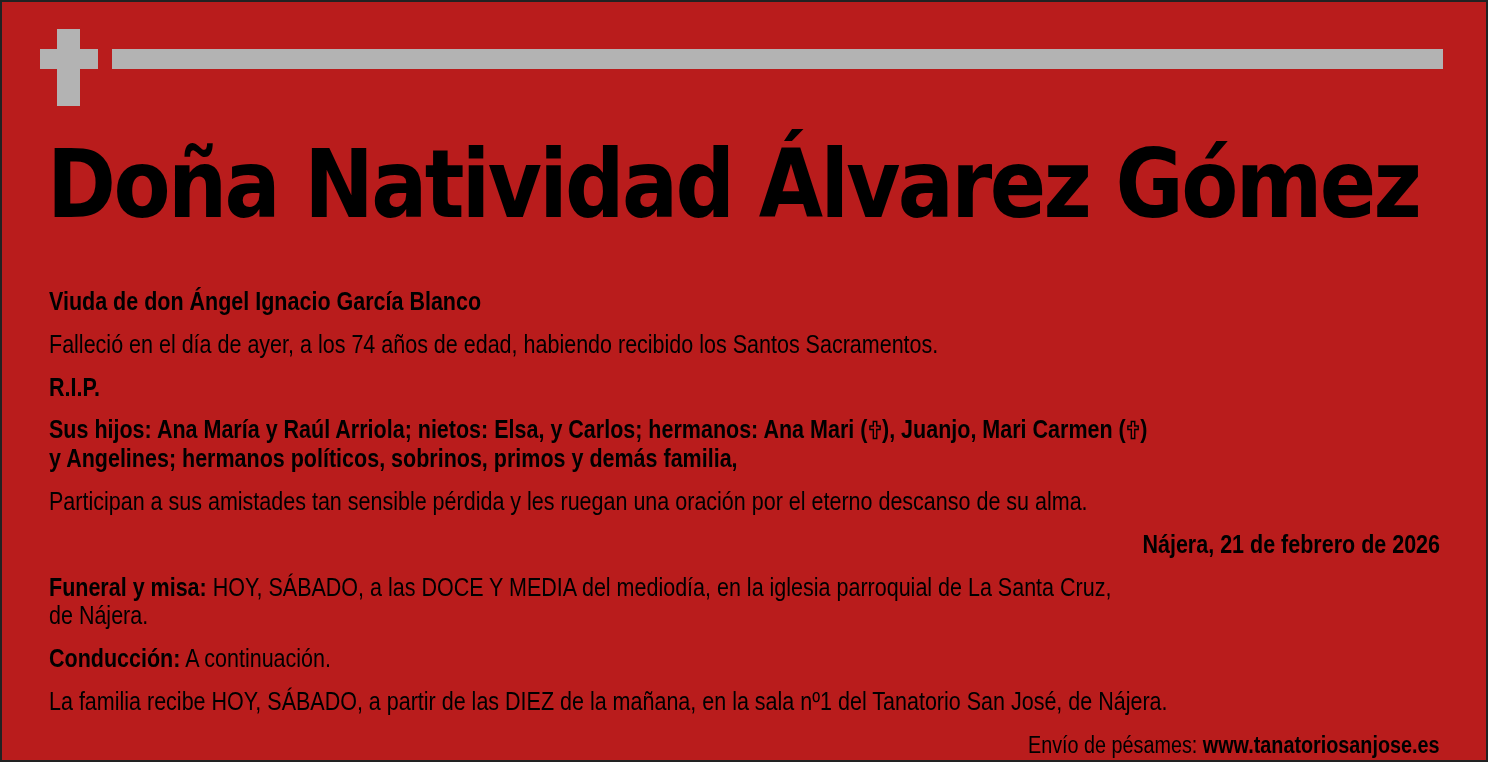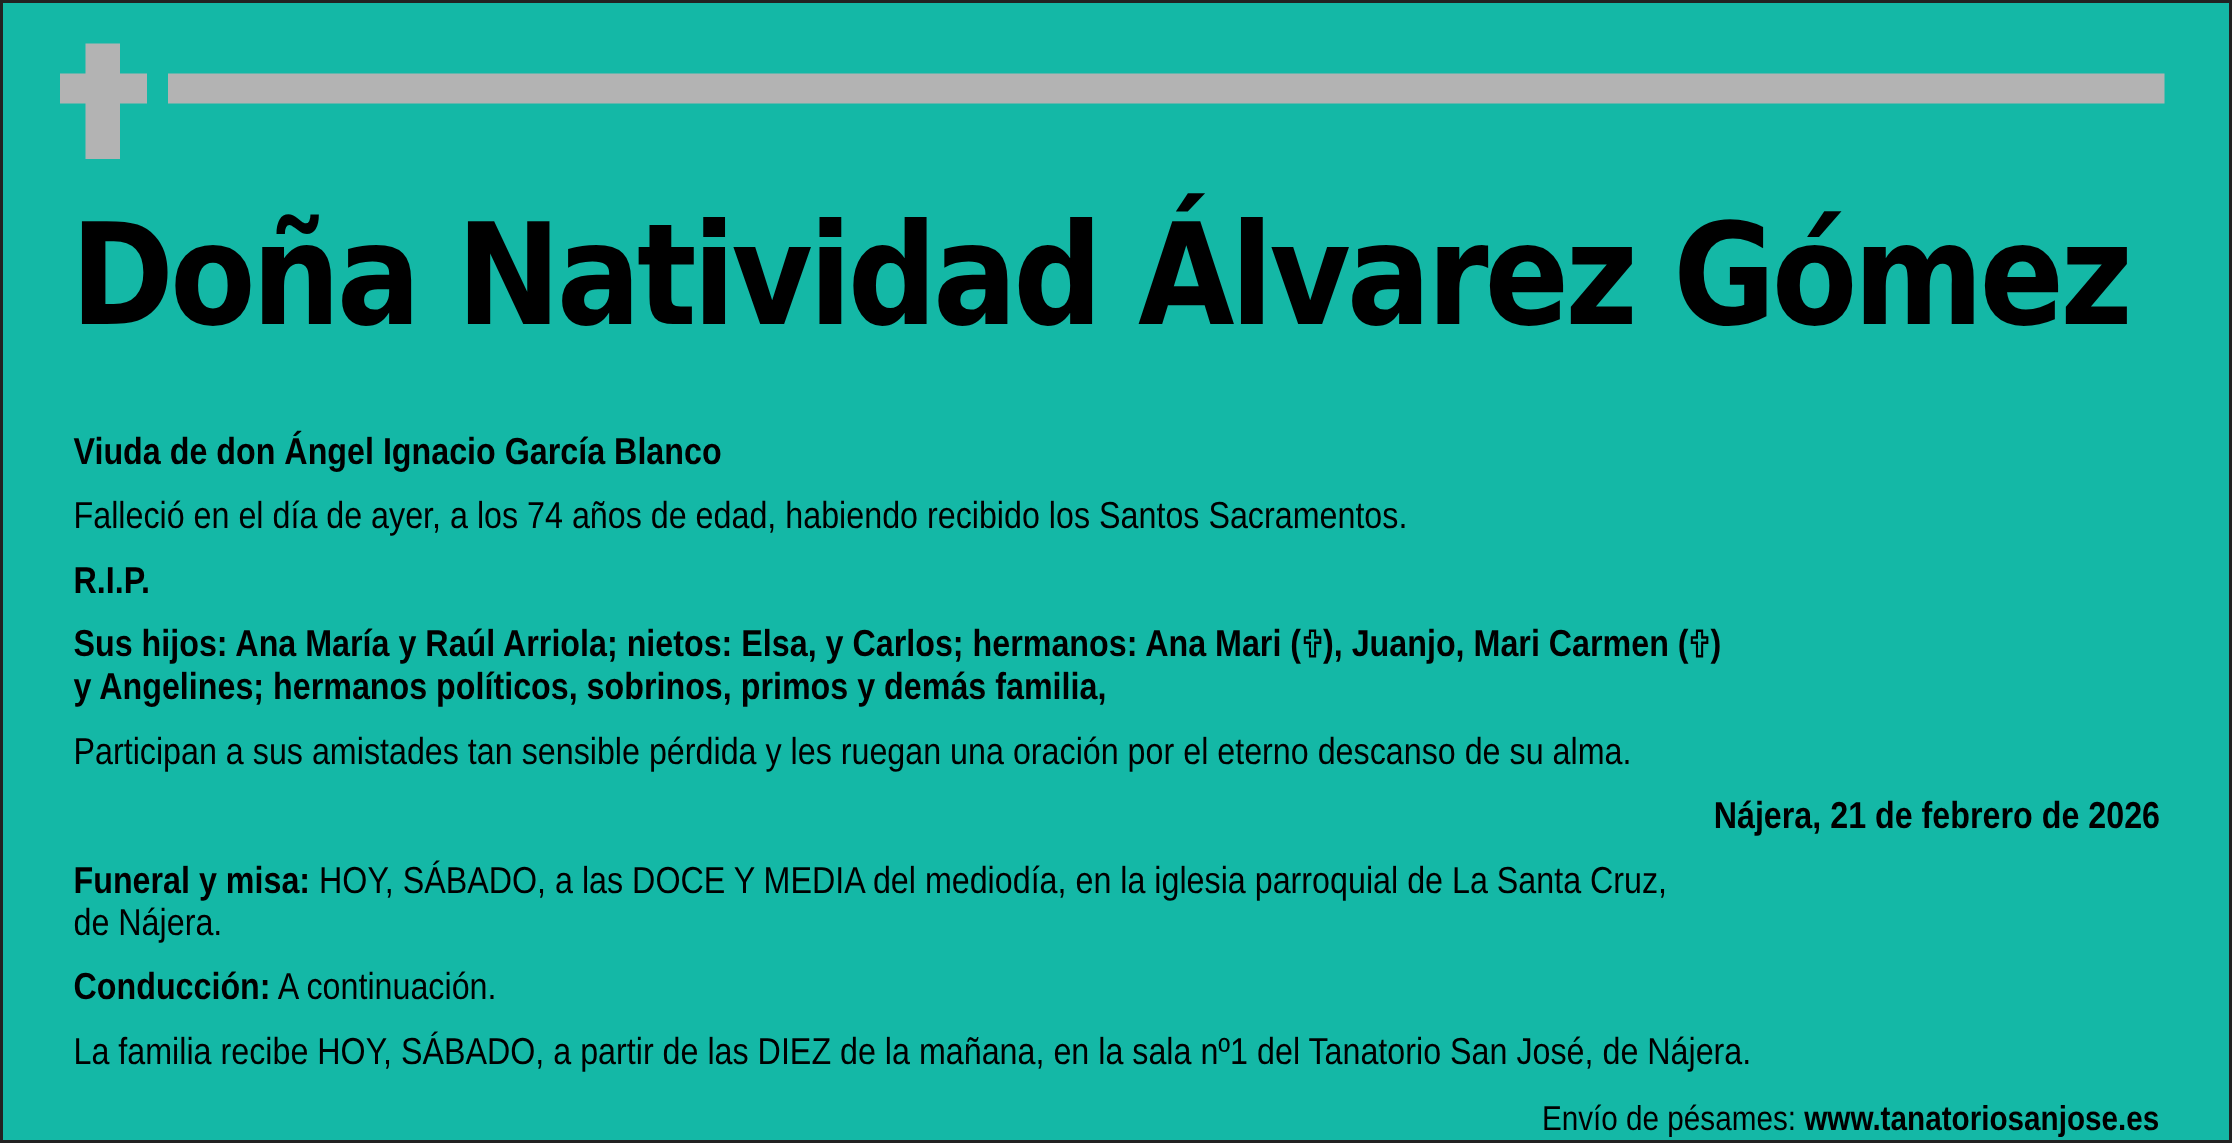--- a/index.html
+++ b/index.html
@@ -2,21 +2,21 @@
 <html><head>
 <meta charset="utf-8">
 <style>
   html, body { margin: 0; padding: 0; background: #ffffff; }
   body { width: 1488px; height: 762px; overflow: hidden; }
   .page {
     position: relative;
     width: 1488px; height: 762px;
     box-sizing: border-box;
     border: 2px solid #222;
-    background: #14b8a6;
+    background: #b91c1c;
     color: #000;
     font-family: "Liberation Sans", sans-serif;
   }
   .cross-v { position: absolute; left: 55px; top: 27px; width: 23px; height: 77px; }
   .cross-h { position: absolute; left: 38px; top: 47px; width: 58px; height: 20px; }
   .rule    { position: absolute; left: 110px; top: 47px; width: 1331px; height: 20px; }
   .grey { background: #b3b3b3; }
 
   .title {
     position: absolute; left: 45px; top: 128px;

